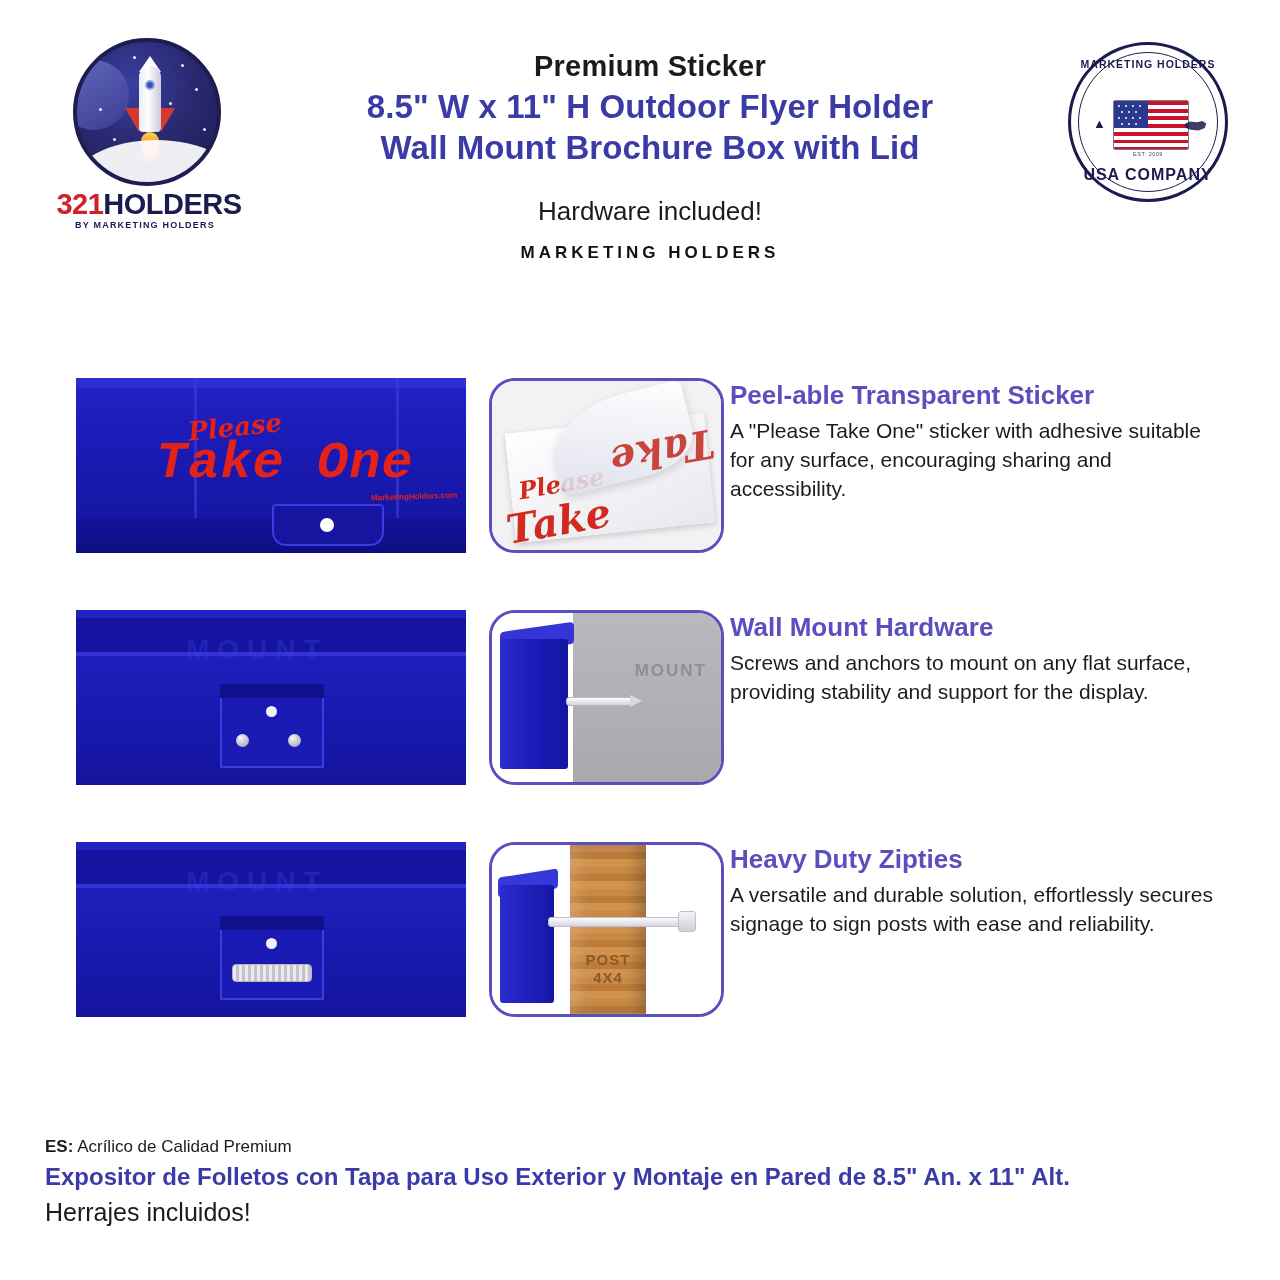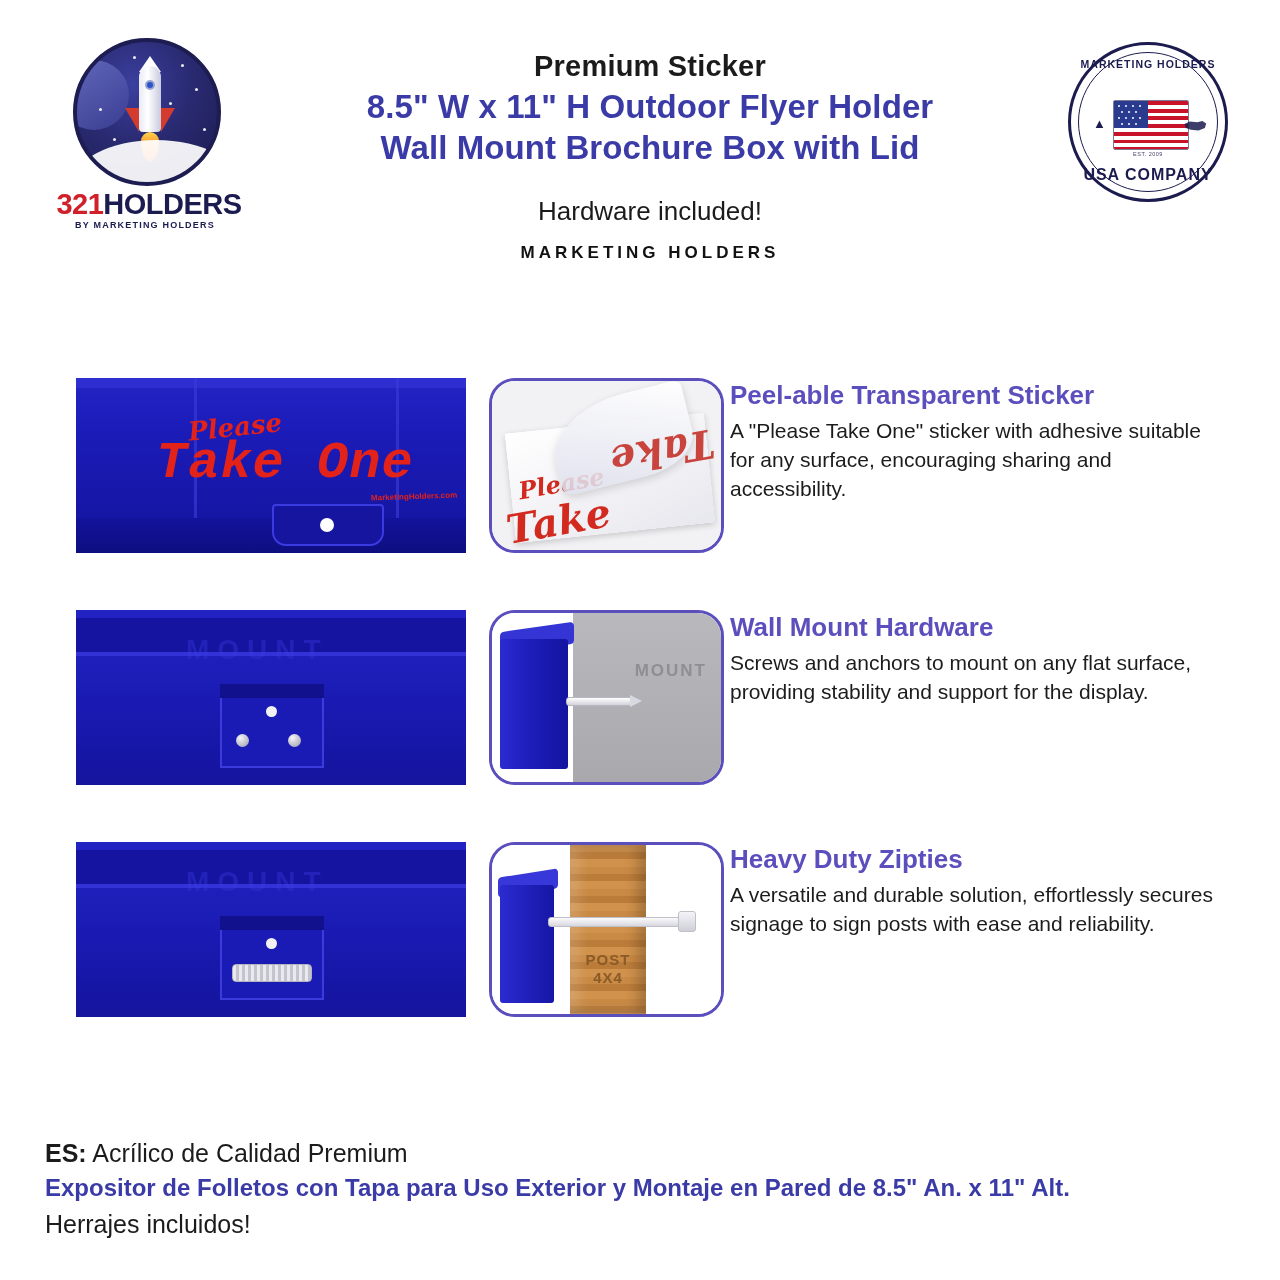--- a/index.html
+++ b/index.html
@@ -458,21 +458,21 @@
     border: 1px solid #bfbfc9; border-radius: 3px;
   }
 
   
   .footer {
     position: absolute;
     left: 45px;
     top: 1135px;
     width: 1200px;
   }
-  .es-line1 { font-size: 25px; color: #1b1b1b; line-height: 1.45; }
+  .es-line1 { font-size: 17px; color: #1b1b1b; line-height: 1.45; }
   .es-line1 b { font-weight: bold; }
   .es-line2 { font-size: 24px; font-weight: bold; color: #3b3ba8; line-height: 1.45; }
   .es-line3 { font-size: 25px; color: #1b1b1b; line-height: 1.45; }
 </style>
 </head>
 <body>
 
 <div class="page">
 
   <div class="header">

